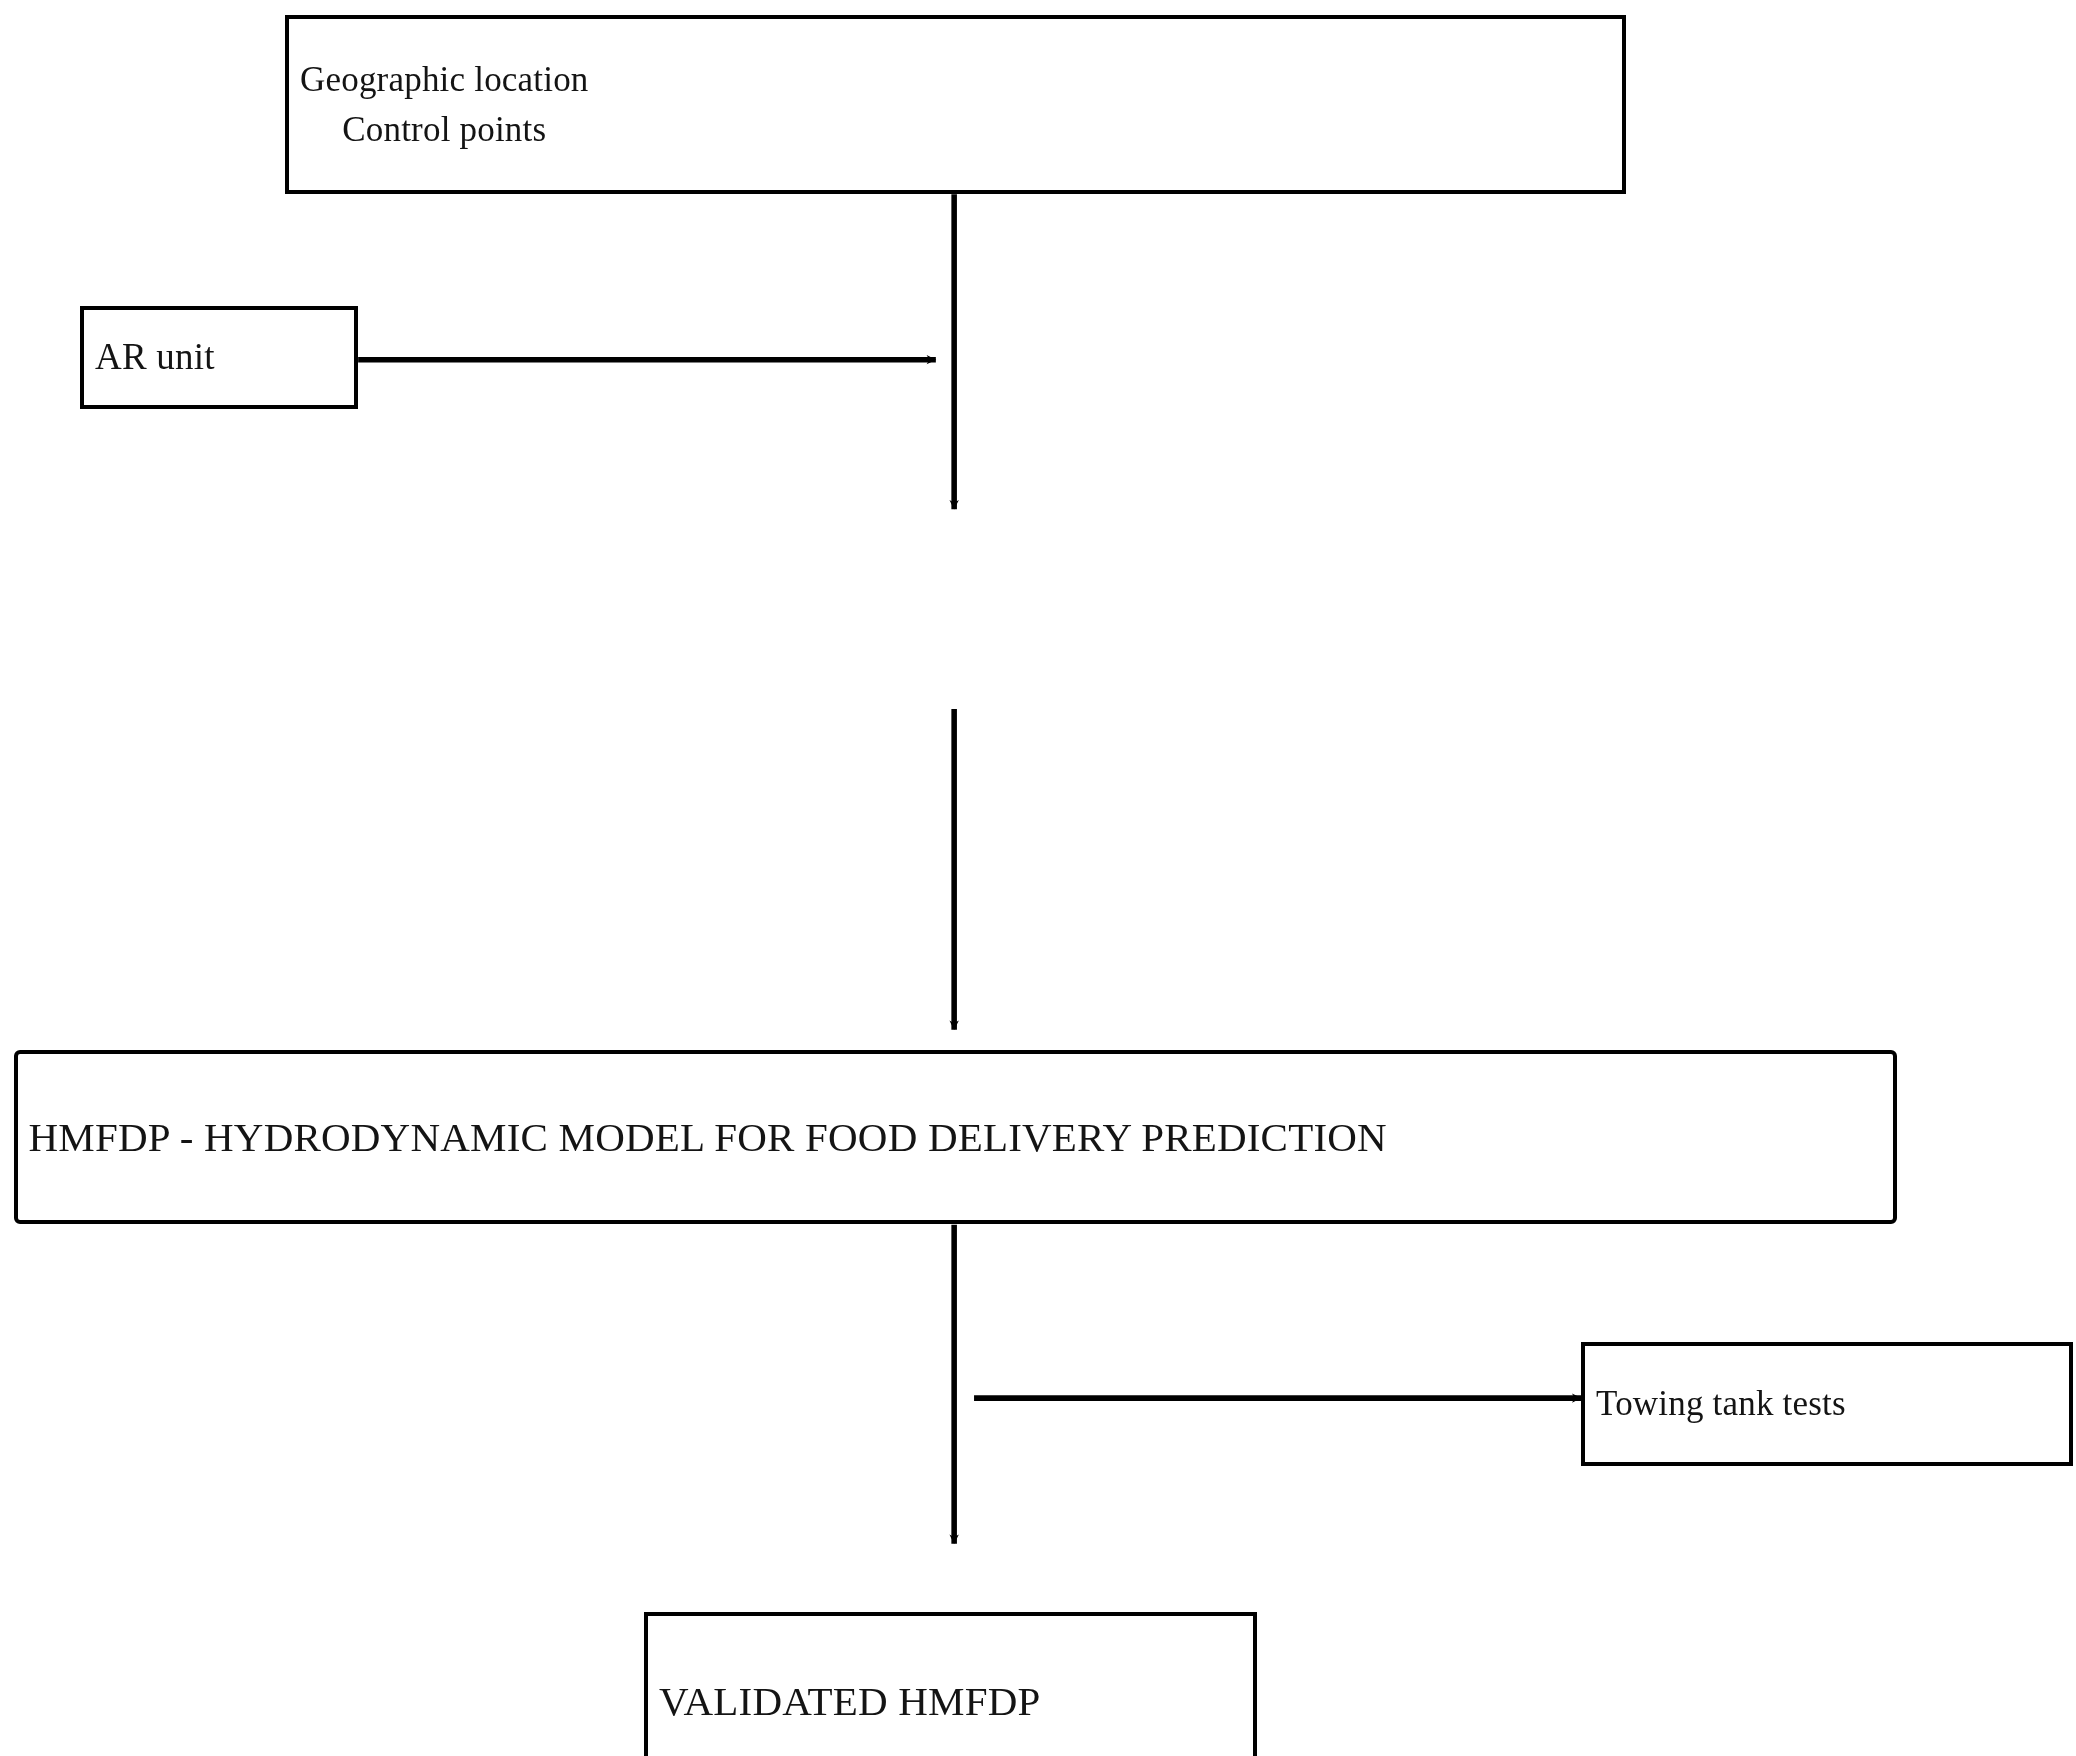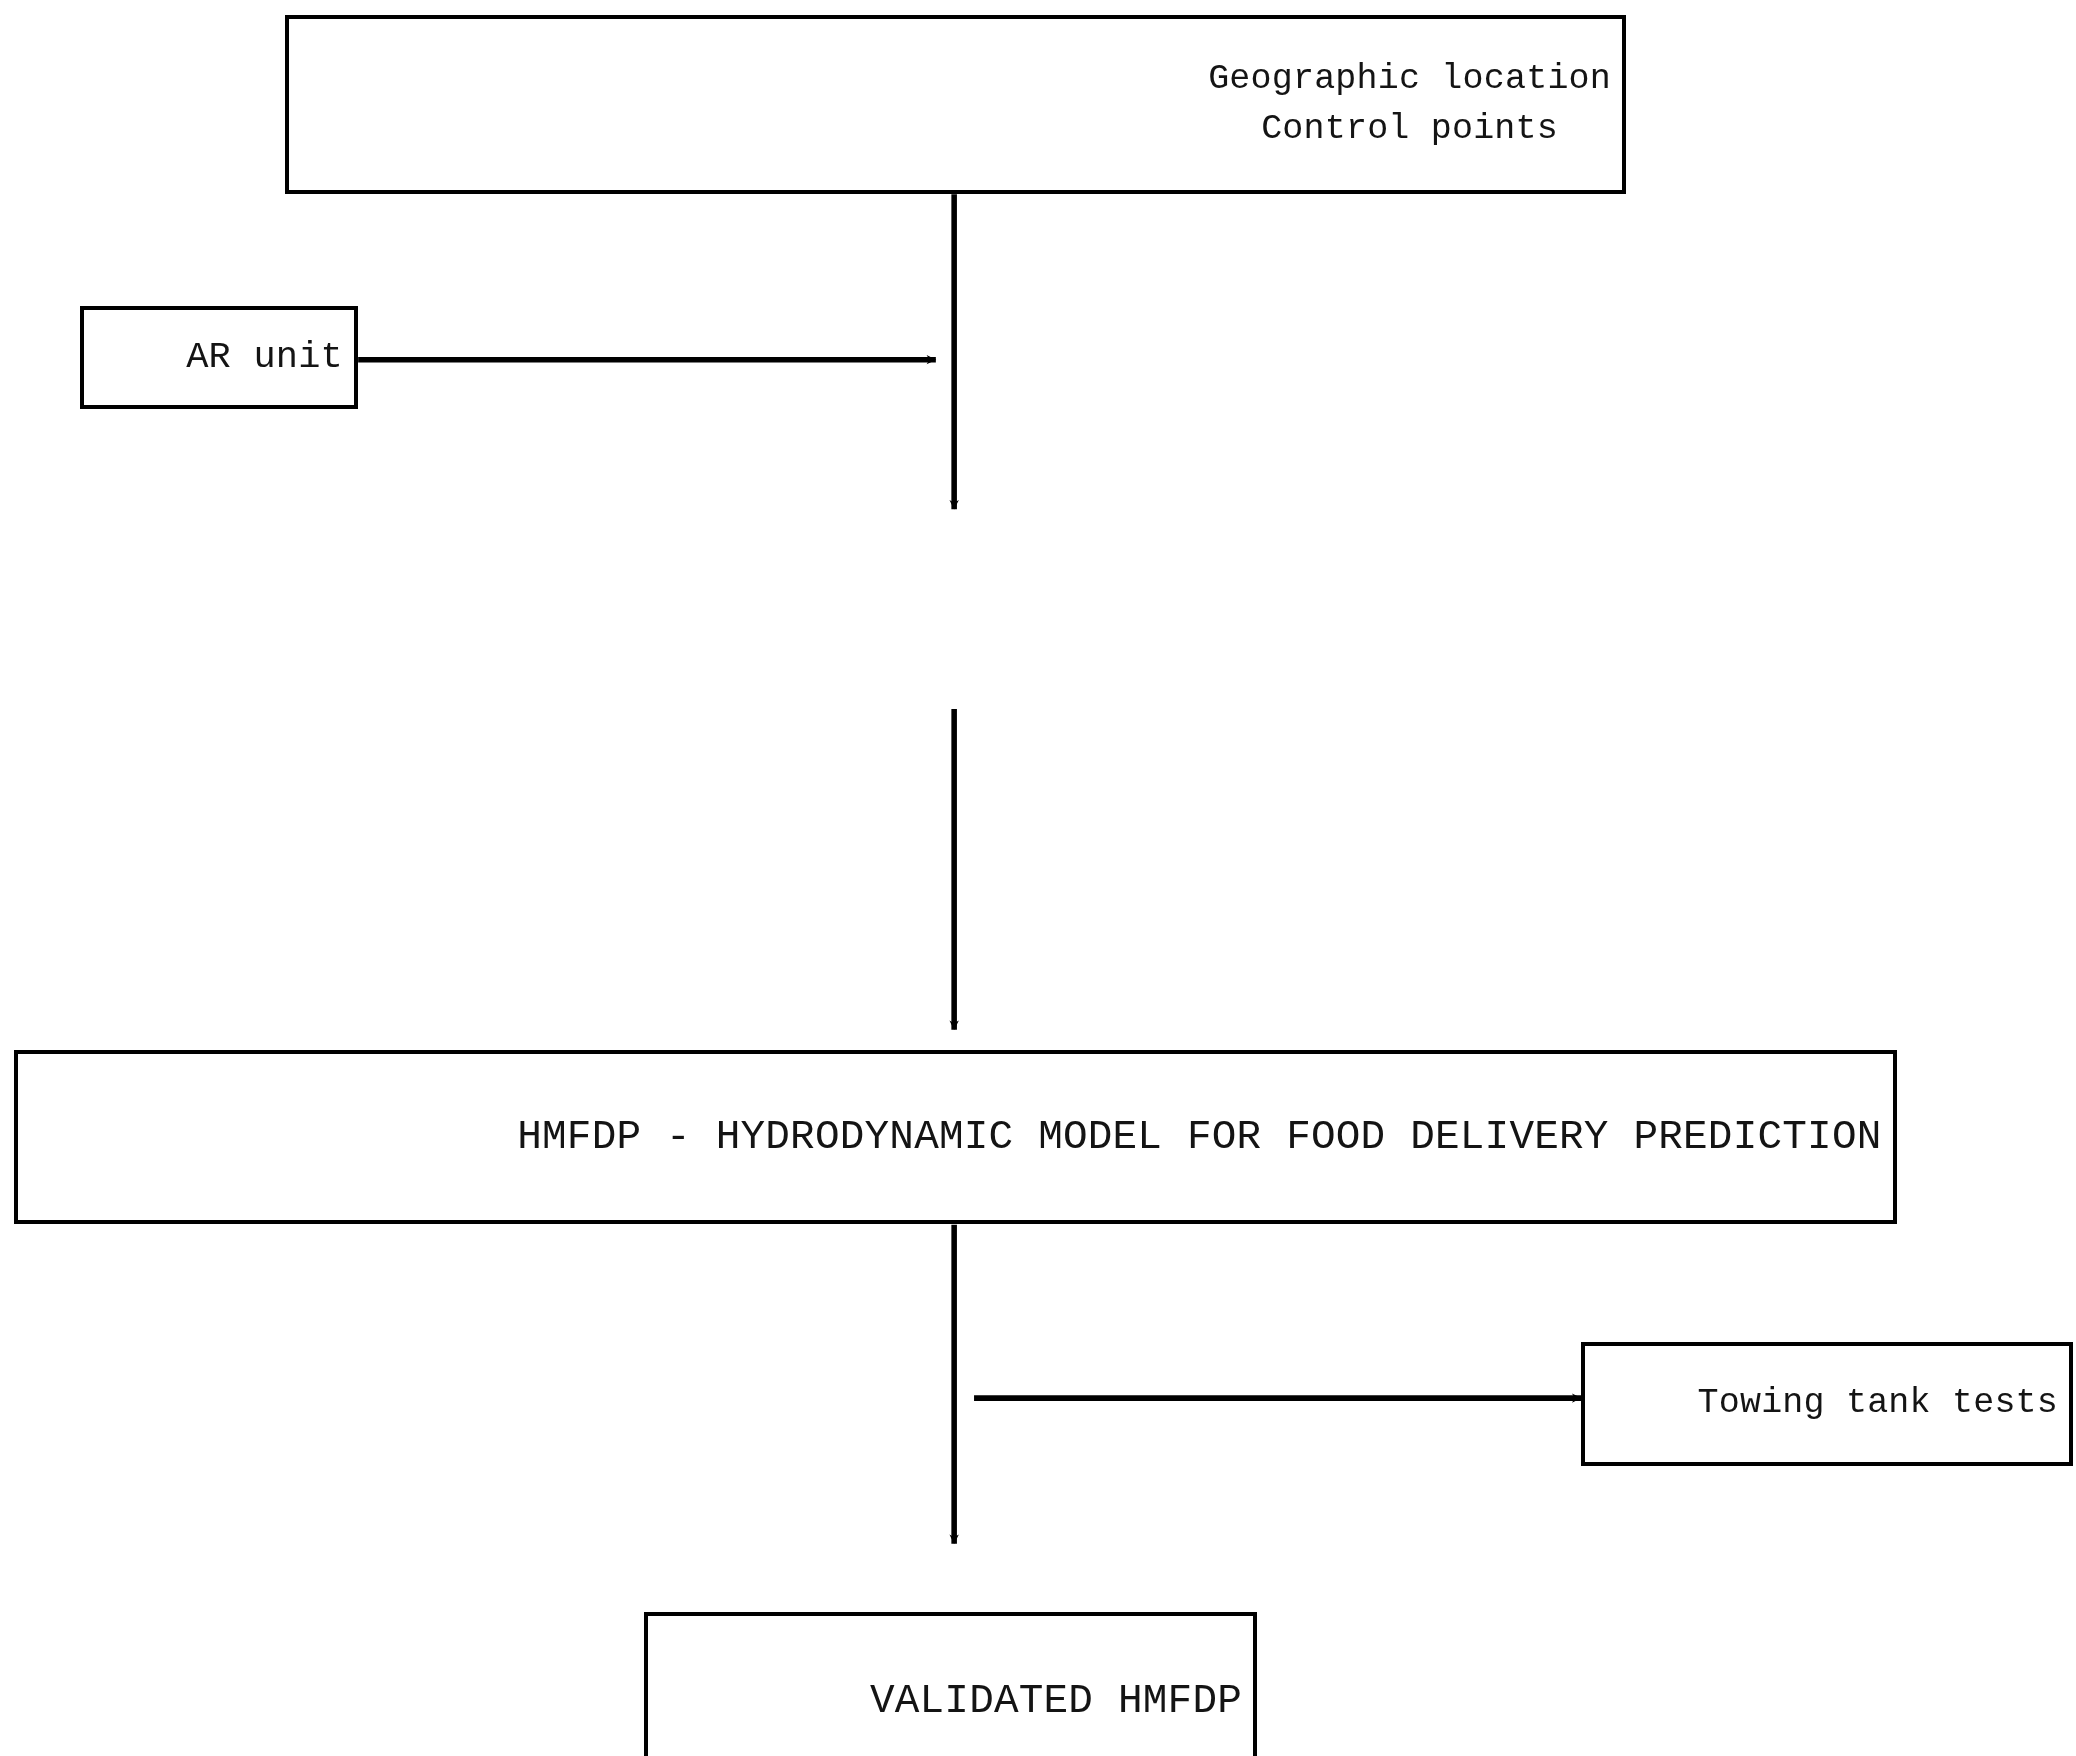--- a/index.html
+++ b/index.html
@@ -19,38 +19,37 @@
     background: #ffffff;
     overflow: hidden;
   }
   .node {
     position: absolute;
     box-sizing: border-box;
     border: 4.8px solid #000000;
     background: #ffffff;
     display: flex;
     align-items: center;
-    justify-content: flex-end;
+    justify-content: flex-start;
     text-align: center;
     line-height: 1.42;
     color: #141414;
     letter-spacing: 0.2px;
-    font-family: Liberation Mono, monospace;
   }
   .node .label {
     display: block;
     white-space: pre-line;
     padding: 0 11px;
   }
 
   
   .n-geo      { left: 285px;  top: 15px;   width: 1341px; height: 179px; font-size: 35px; }
   .n-ar       { left: 80px;  top: 306px;  width: 278px;  height: 103px; font-size: 37px; }
   .n-hcm      { left: 282px;  top: 531px;  width: 1343px; height: 178px; font-size: 41px; }
-  .n-hmfdp    { left: 13.5px;   top: 1050px; width: 1883px; height: 174px; font-size: 41px; }
+  .n-hmfdp    { left: 13.5px;   top: 1050px; width: 1883px; height: 174px; font-size: 41px; border-radius: 6px; }
   .n-towing   { left: 1581px; top: 1342px; width: 492px;  height: 124px; font-size: 35px; }
   .n-validated{ left: 644px;  top: 1612px; width: 613px;  height: 179px; font-size: 41px; }
 
   
   #edges {
     position: absolute;
     left: 0;
     top: 0;
     width: 2077px;
     height: 1757px;

